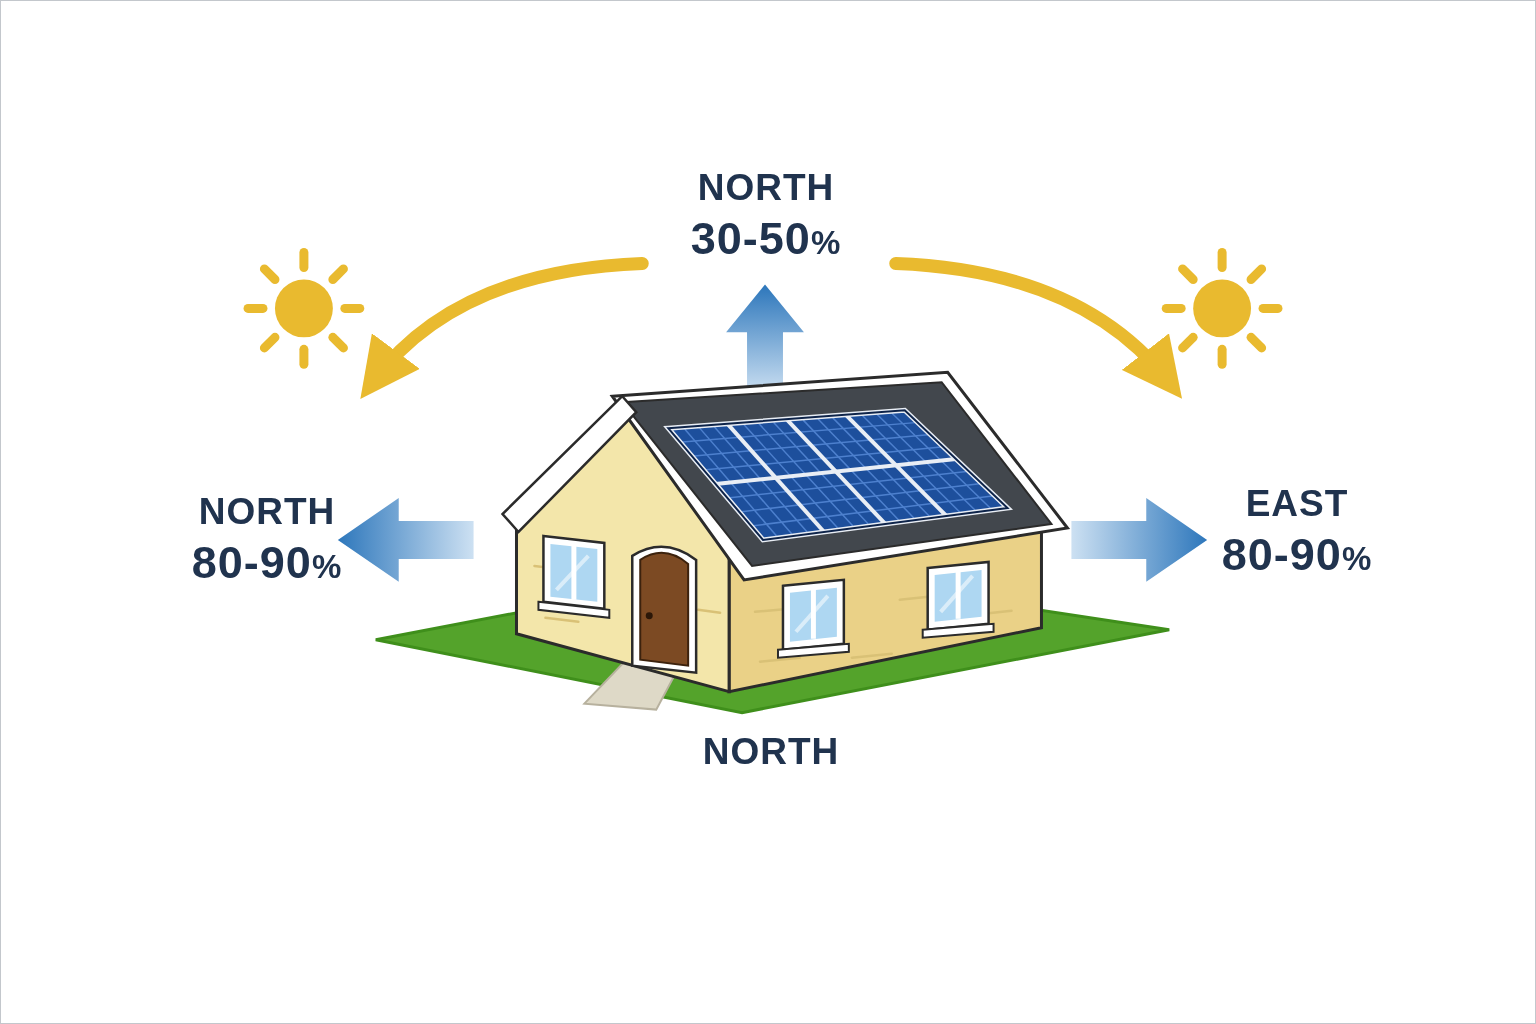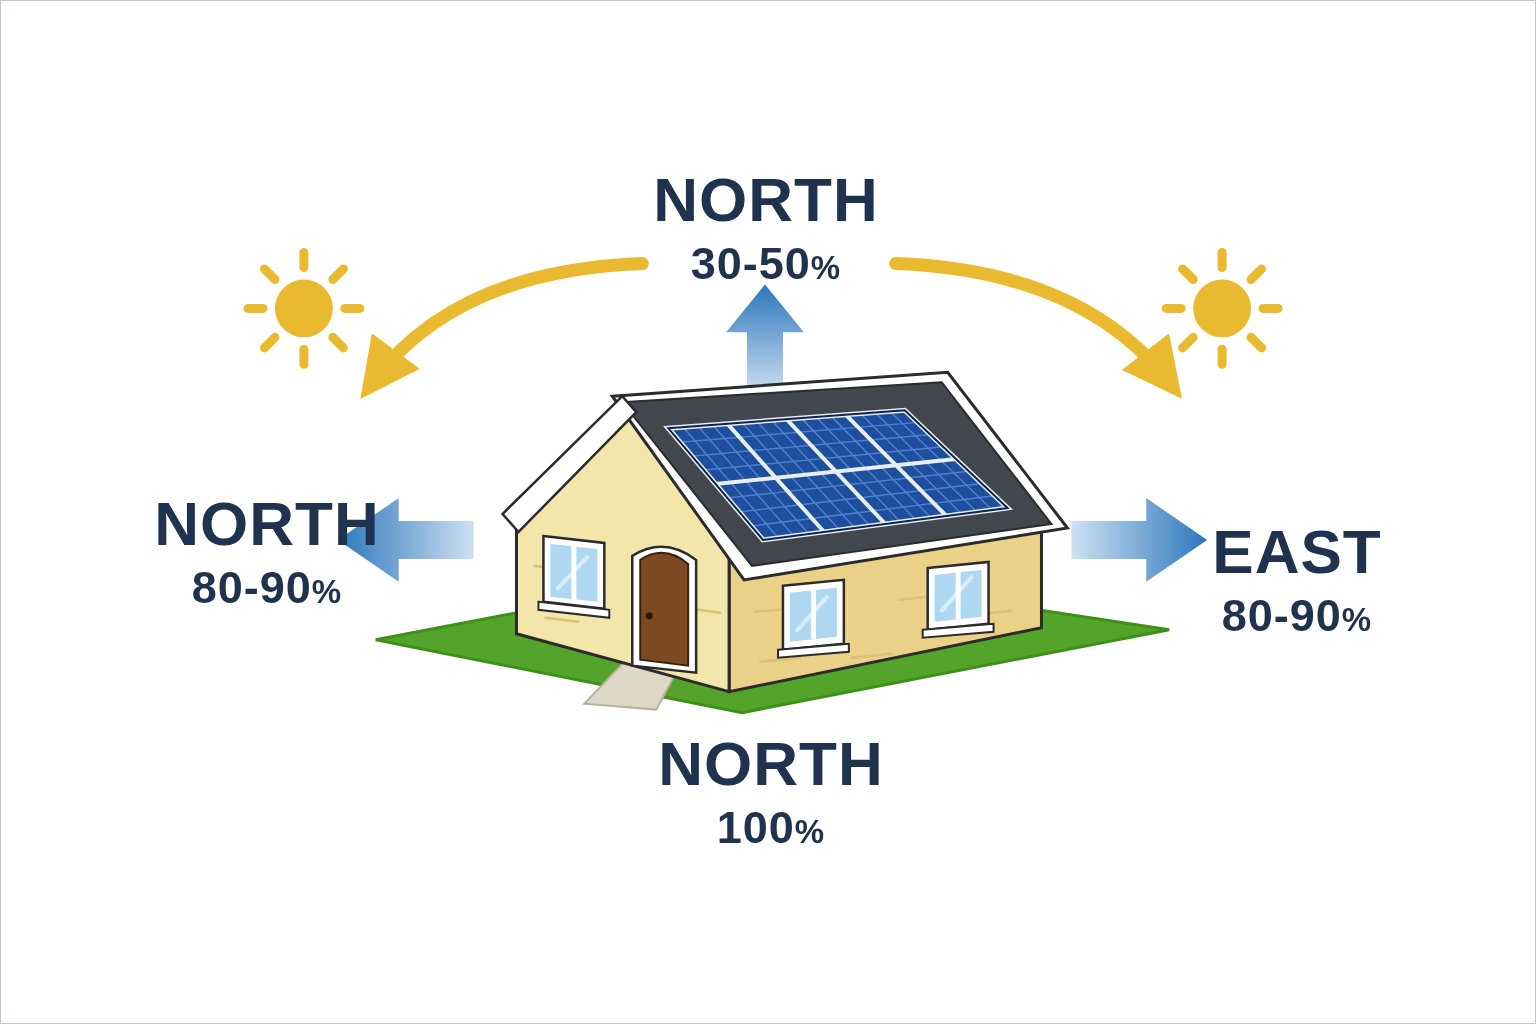--- a/index.html
+++ b/index.html
@@ -16,26 +16,26 @@
   .scene{position:absolute;left:0;top:0;width:100%;height:100%;}
   .label{
     position:absolute;
     transform:translateX(-50%);
     text-align:center;
     color:var(--text,#20334e);
     font-weight:700;
     line-height:1.0;
     white-space:nowrap;
   }
-  .label .dir{font-size:62px;letter-spacing:1px;}
+  .label .dir{font-size:37px;letter-spacing:1px;}
   .label .val{font-size:45px;margin-top:10px;letter-spacing:1px;}
   .label .unit{font-size:33px;}
   .label-north{left:765px;top:168px;}
   .label-west{left:266px;top:492px;}
-  .label-east{left:1296px;top:520px;}
+  .label-east{left:1296px;top:484px;}
   .label-south{left:770px;top:732px;}
 </style>
 </head>
 <body>
 
 <div class="canvas">
 
   <svg class="scene" viewBox="0 0 1536 1024">
     <defs>
       <g id="sun">
@@ -170,16 +170,15 @@
     <div class="val"><span>80-90</span><span class="unit">%</span></div>
   </div>
 
   <div class="label label-east">
     <div class="dir">EAST</div>
     <div class="val"><span>80-90</span><span class="unit">%</span></div>
   </div>
 
   <div class="label label-south">
     <div class="dir">NORTH</div>
-    <div class="val"><span>100</span><span class="unit">%</span></div>
   </div>
 
 </div>
 
 </body></html>

